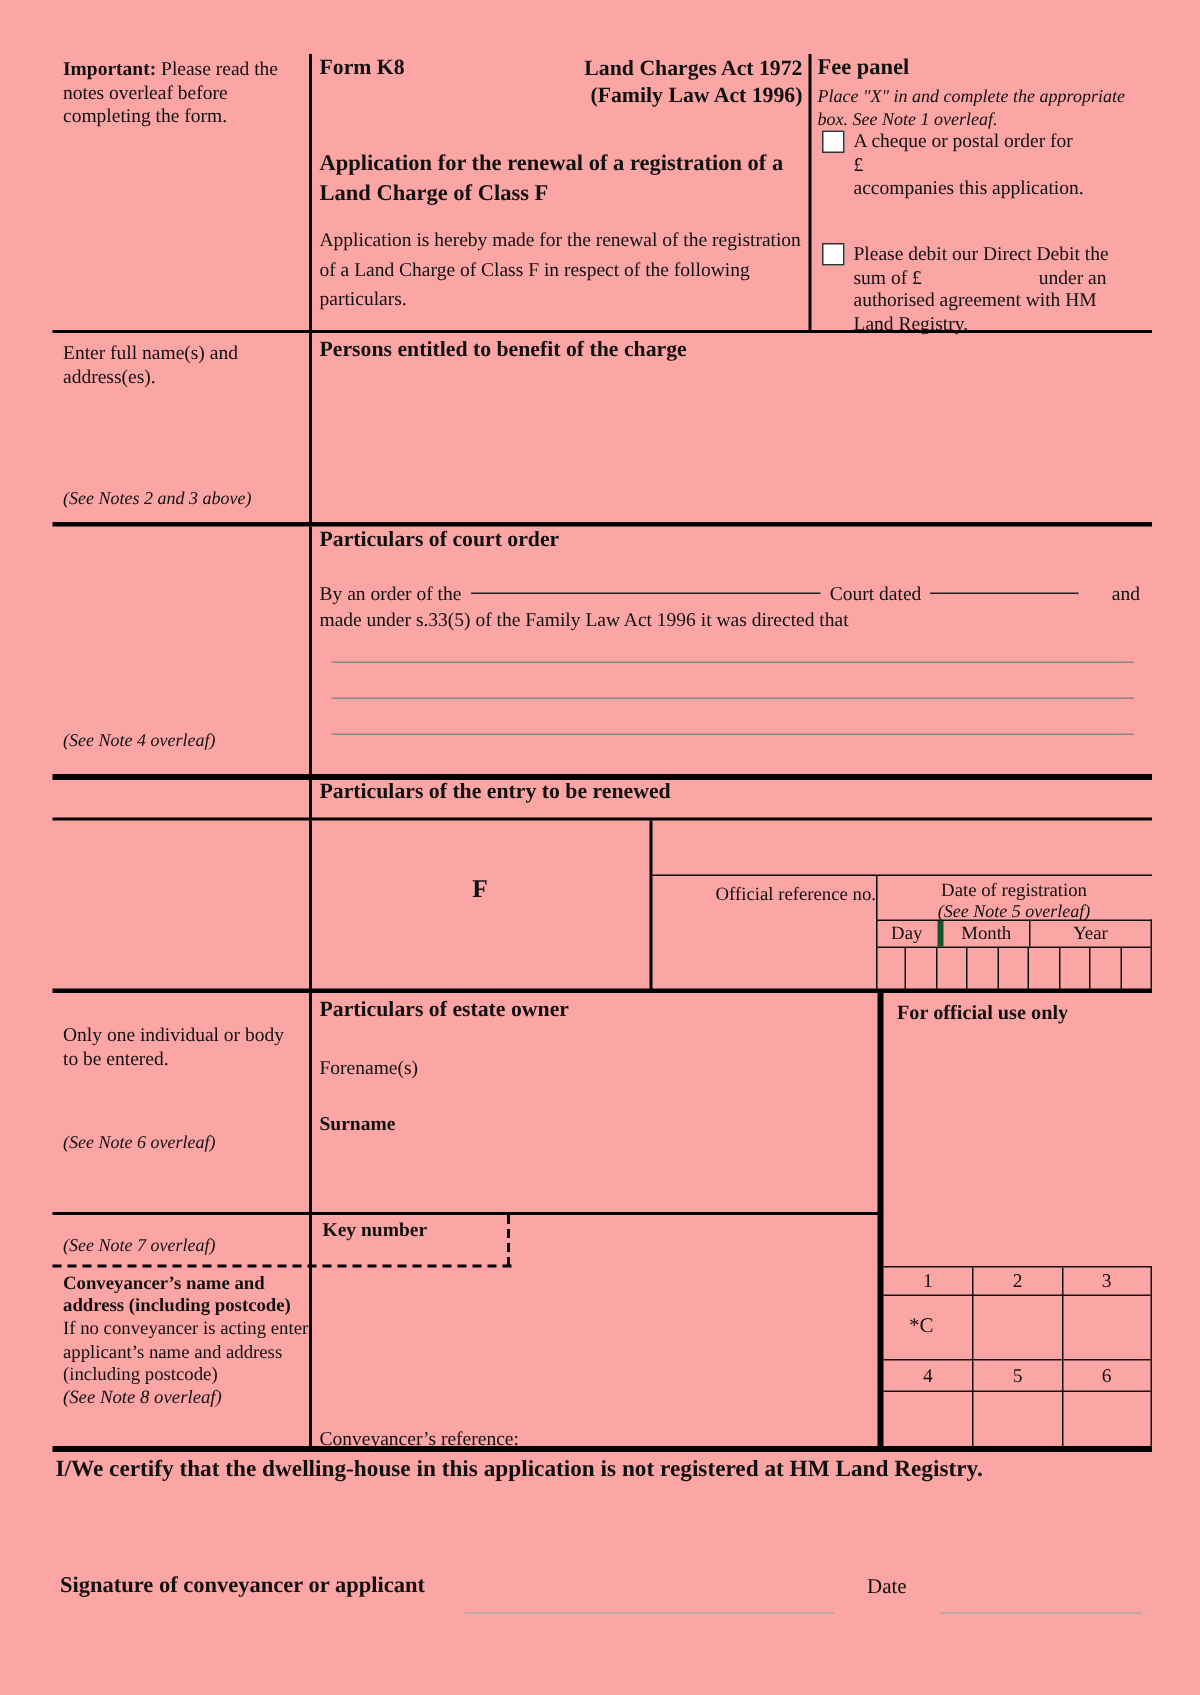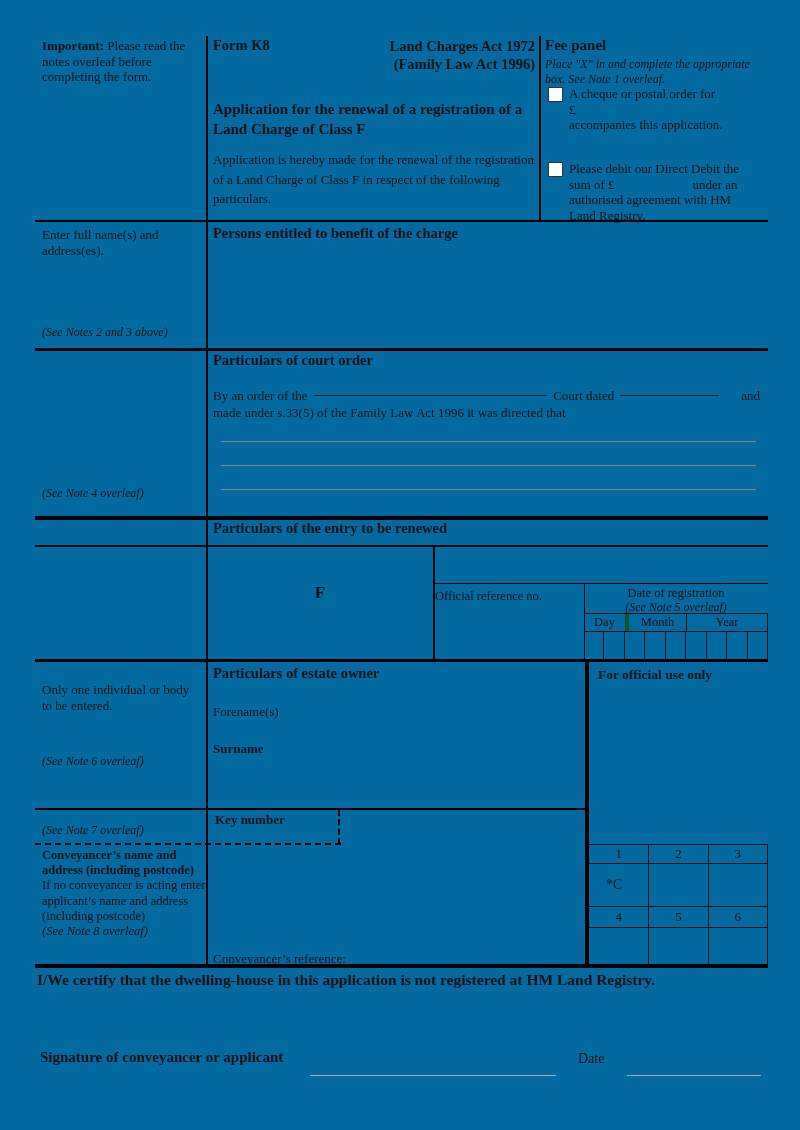--- a/index.html
+++ b/index.html
@@ -1,16 +1,16 @@
 <!DOCTYPE html>
 <html><head>
 <meta charset="utf-8">
 <style>
   html,body{margin:0;padding:0;background:#fff;}
-  #form{position:relative;width:800px;height:1130px;background:#0369a1;color:#111;
+  #form{position:relative;width:800px;height:1130px;background:#fca5a5;color:#111;
         font-family:"Liberation Serif","DejaVu Serif",serif;overflow:hidden;}
   .t{position:absolute;font-size:13px;line-height:15.5px;}
   .b{font-weight:bold;}
   .i{font-style:italic;}
   .ln{position:absolute;background:#000;}
   .grayln{position:absolute;background:#8a8a8a;height:1px;}
   .dash-h{position:absolute;border-top:2px dashed #000;}
   .dash-v{position:absolute;border-left:2px dashed #000;}
   .cb{position:absolute;width:13px;height:13px;border:1.5px solid #333;background:#fff;}
   .field{position:absolute;background:transparent;}
@@ -118,21 +118,21 @@
   <div class="grayln" style="left:221px;top:465px;width:535px;"></div>
   <div class="grayln" style="left:221px;top:489px;width:535px;"></div>
 
   <div class="t i" style="left:42px;top:486px;font-size:12px;">(See Note 4 overleaf)</div>
 
   <div class="t b" style="left:213px;top:521px;font-size:14.5px;">Particulars of the entry to be renewed</div>
 
   <div class="t b" style="left:207px;top:585px;width:226px;text-align:center;font-size:17px;">F</div>
 
 
-  <div class="t" style="left:435px;top:589px;width:149px;text-align:left;font-size:12.5px;">Official reference no.</div>
+  <div class="t" style="left:435px;top:589px;width:149px;text-align:right;font-size:12.5px;">Official reference no.</div>
   <div class="field" style="left:436px;top:605px;width:147px;height:52px;"></div>
 
   <div class="t" style="left:584px;top:586px;width:184px;text-align:center;font-size:12.5px;line-height:14px;">
     <div>Date of registration</div>
     <div class="i" style="font-size:12px;">(See Note 5 overleaf)</div>
   </div>
 
   <div class="dmy">
     <div class="dmy-head">
       <div class="dmy-d">Day</div>

